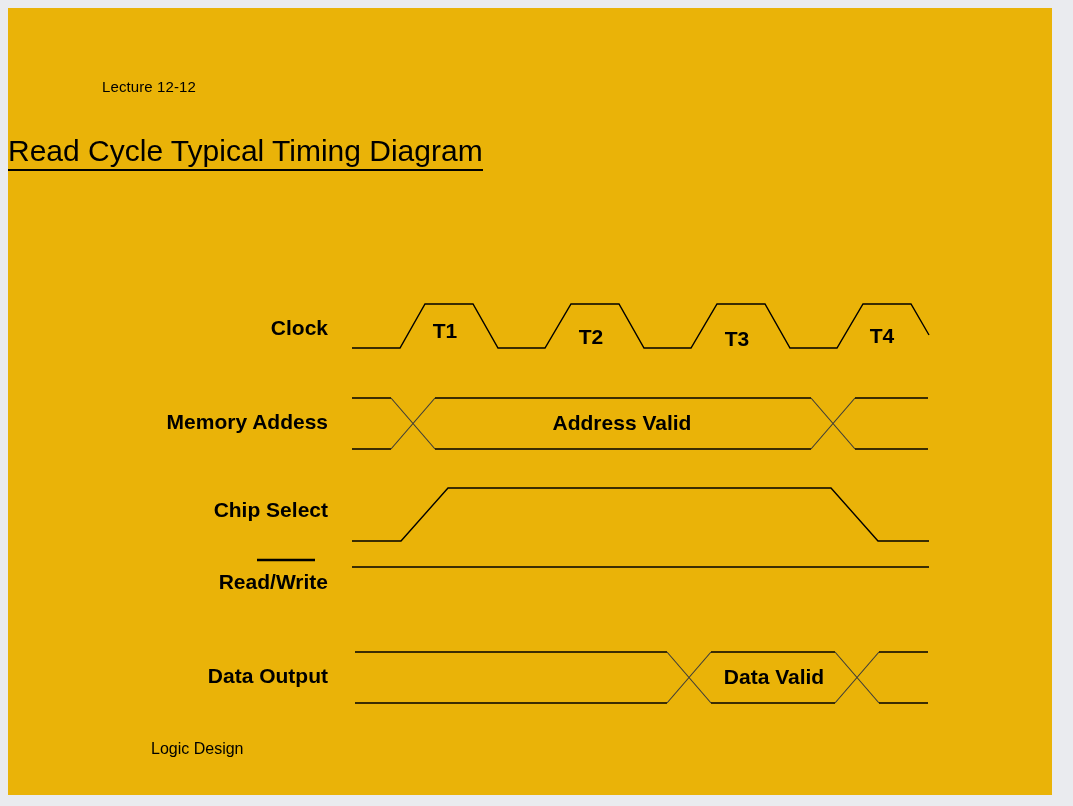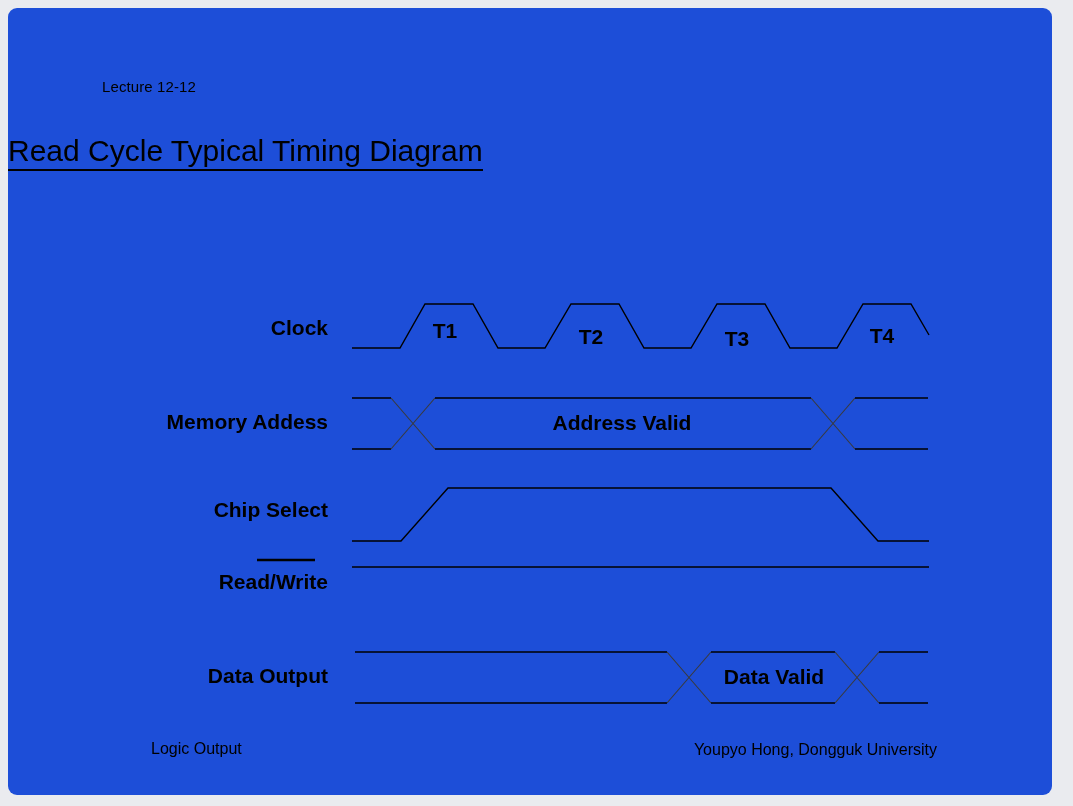--- a/index.html
+++ b/index.html
@@ -12,22 +12,21 @@
     height: 806px;
     font-family: "Liberation Sans", sans-serif;
     overflow: hidden;
   }
   .slide {
     position: absolute;
     left: 8px;
     top: 8px;
     width: 1044px;
     height: 787px;
-    background: #1d4ed8;
-    border-radius: 9px;
+    background: #eab308;
   }
   .lecture-tag {
     position: absolute;
     left: 94px;
     top: 70px;
     font-size: 15px;
     font-weight: normal;
     color: #000000;
     letter-spacing: 0.1px;
   }
@@ -184,16 +183,15 @@
         <line class="wave-line-thin" x1="827" y1="629" x2="871" y2="680"></line>
         <line class="wave-line-thin" x1="827" y1="680" x2="871" y2="629"></line>
         <polyline class="wave-line" points="871,629 920,629"></polyline>
         <polyline class="wave-line" points="871,680 920,680"></polyline>
         <text class="bus-label" x="766" y="655">Data Valid</text>
       </g>
 
     </svg>
   </div>
 
-  <div class="footer-left">Logic Output</div>
-  <div class="footer-right">Youpyo Hong, Dongguk University</div>
+  <div class="footer-left">Logic Design</div>
 
 </div>
 
 </body></html>

